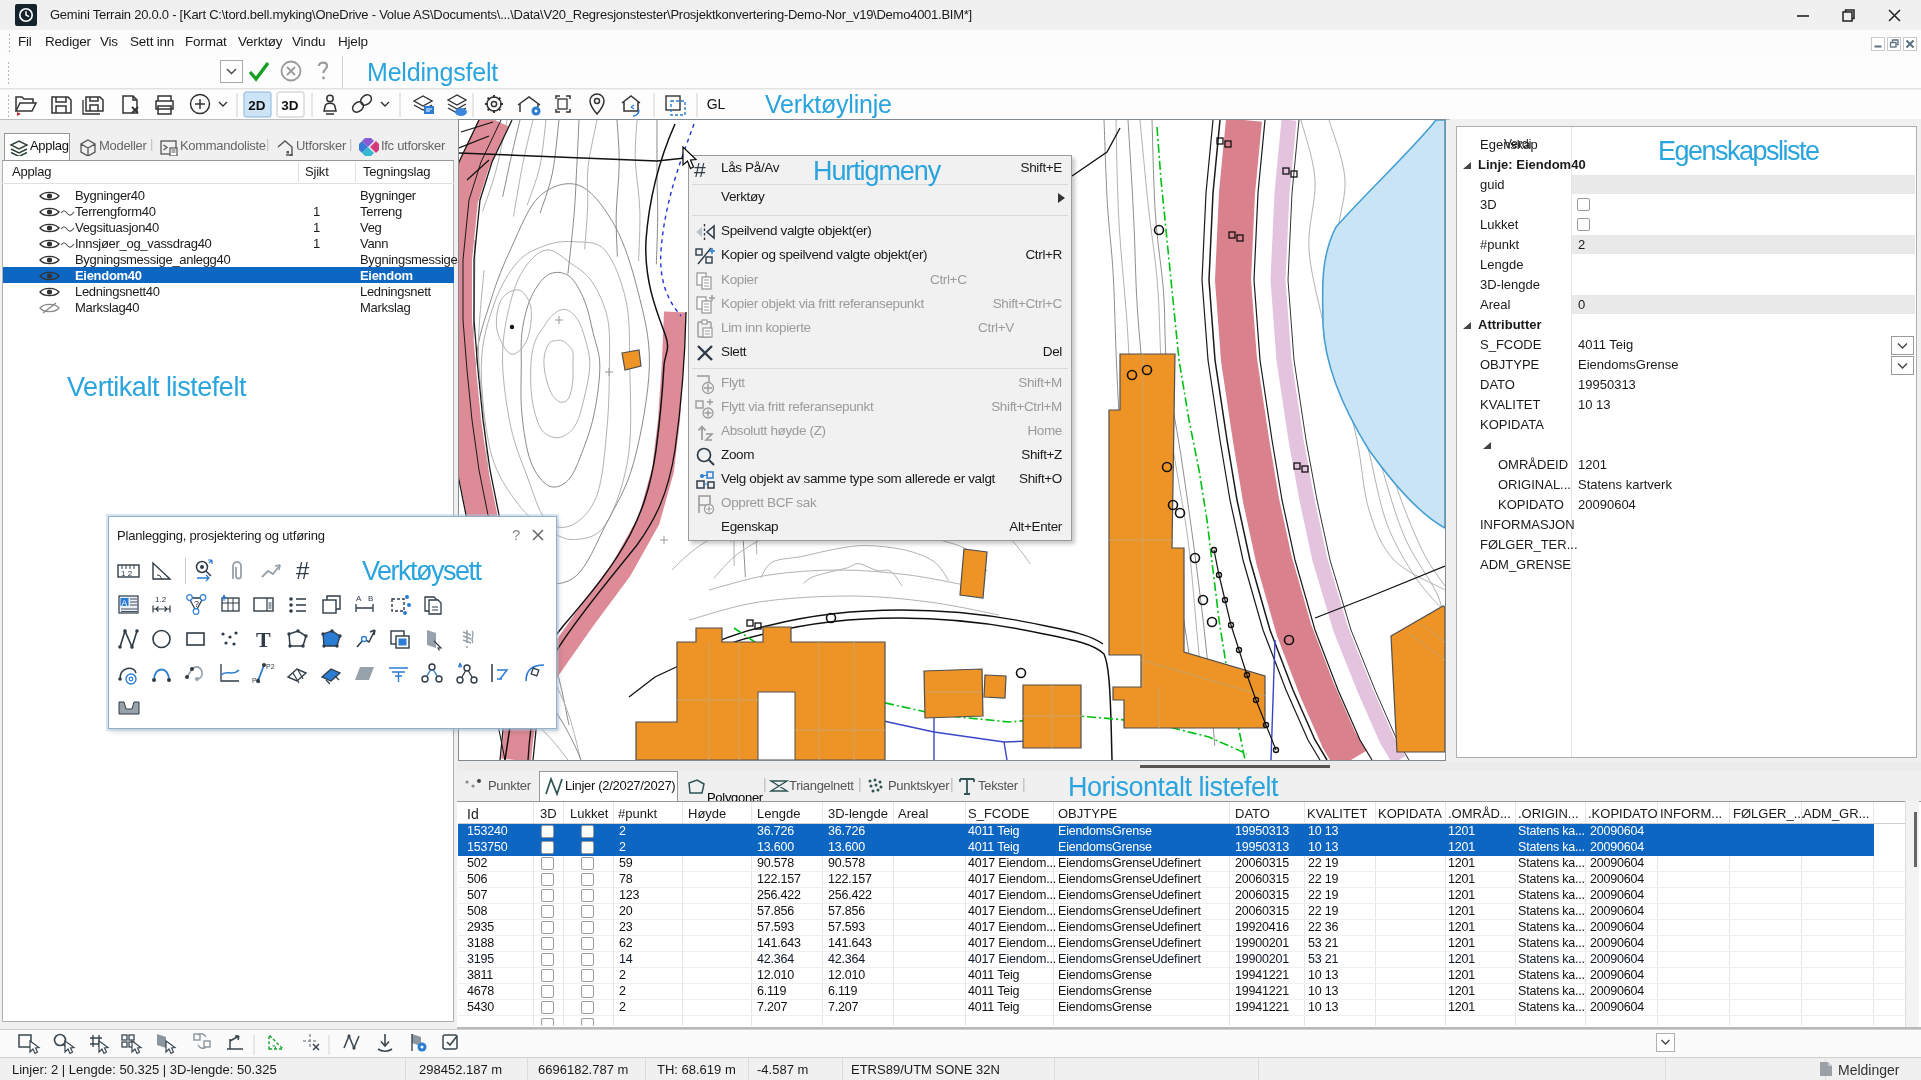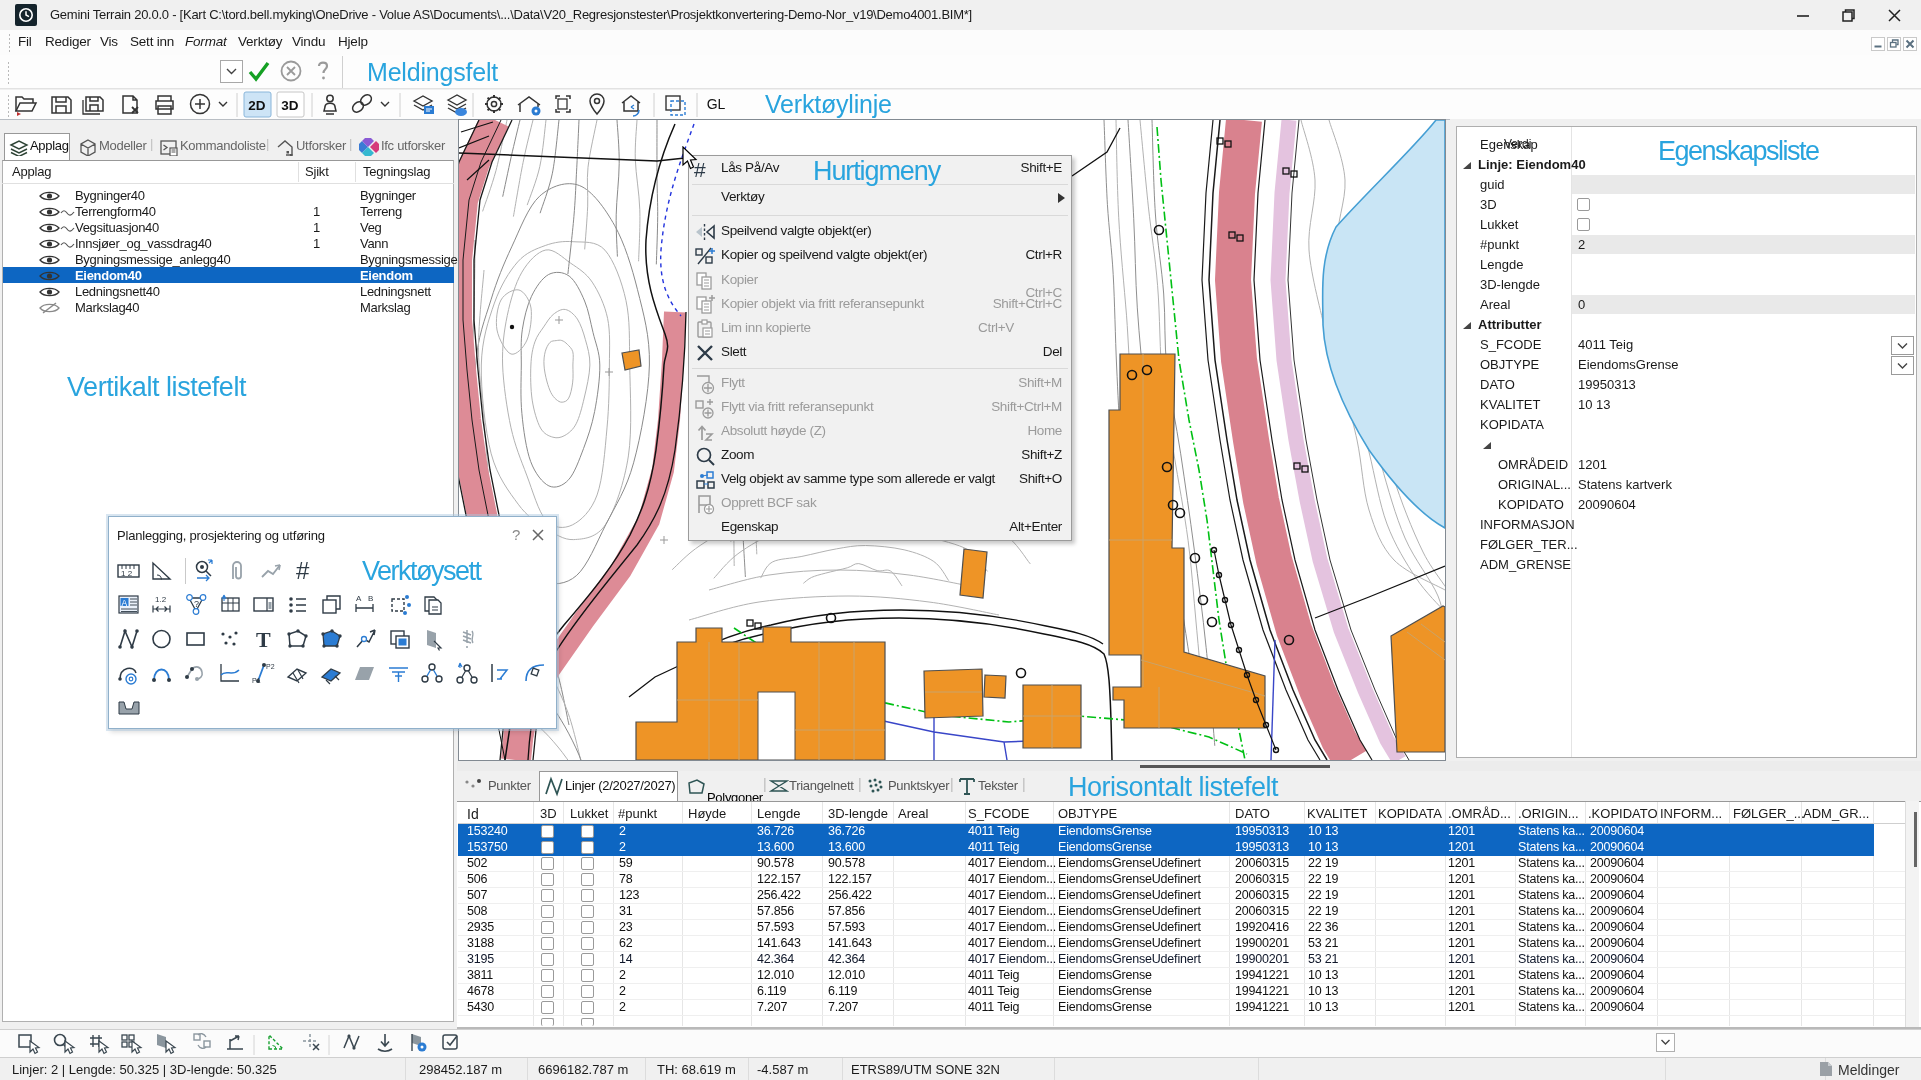--- a/index.html
+++ b/index.html
@@ -26,21 +26,21 @@
  <path d="M50.5 3 V1 H59 V9.5 H57" fill="none" stroke="#222" stroke-width="1.5"></path>
  <path d="M94 1 L105 12 M105 1 L94 12" stroke="#222" stroke-width="1.5"></path>
 </svg>
 
 <div class="abs" style="left:0;top:30px;width:1921px;height:25px;background:#fcfcfc;"></div>
 <div class="grip" style="left:8px;top:33px;height:19px;"></div>
 <span class="abs" style="left:18px;top:34px;font-size:13.5px;letter-spacing:-0.2px;">Fil</span>
 <span class="abs" style="left:45px;top:34px;font-size:13.5px;letter-spacing:-0.2px;">Rediger</span>
 <span class="abs" style="left:100px;top:34px;font-size:13.5px;letter-spacing:-0.2px;">Vis</span>
 <span class="abs" style="left:130px;top:34px;font-size:13.5px;letter-spacing:-0.2px;">Sett inn</span>
-<span class="abs" style="left:185px;top:34px;font-size:13.5px;letter-spacing:-0.2px;font-style:italic;">Format</span>
+<span class="abs" style="left:185px;top:34px;font-size:13.5px;letter-spacing:-0.2px;">Format</span>
 <span class="abs" style="left:238px;top:34px;font-size:13.5px;letter-spacing:-0.2px;">Verktøy</span>
 <span class="abs" style="left:292px;top:34px;font-size:13.5px;letter-spacing:-0.2px;">Vindu</span>
 <span class="abs" style="left:338px;top:34px;font-size:13.5px;letter-spacing:-0.2px;">Hjelp</span>
 <svg class="abs" style="left:1871px;top:37px;" width="48" height="14">
  <rect x="0.5" y="0.5" width="13" height="13" fill="#fff" stroke="#c9c9c9"></rect>
  <rect x="16.5" y="0.5" width="13" height="13" fill="#fff" stroke="#c9c9c9"></rect>
  <rect x="32.5" y="0.5" width="13" height="13" fill="#fff" stroke="#c9c9c9"></rect>
  <path d="M3.5 9.5 H10.5" stroke="#5a7080" stroke-width="2"></path>
  <rect x="19.5" y="5.5" width="5.5" height="4.5" fill="none" stroke="#5a7080" stroke-width="1.3"></rect>
  <path d="M21.5 5 V3 H27 V7.5 H25.5" fill="none" stroke="#5a7080" stroke-width="1.3"></path>
@@ -533,21 +533,21 @@
     <span class="abs" style="left:721px;top:2px;">Kopier og speilvend valgte objekt(er)</span>
     <div class="abs" style="left:930px;top:2px;width:132px;text-align:right;">Ctrl+R</div>
   </div>
 <div class="abs" style="left:0;top:270px;width:1921px;height:22px;font-size:13.5px;letter-spacing:-0.35px;color:#9b9b9b;">
     <svg class="abs" style="left:694px;top:0px;" width="22" height="22">
       <rect x="3" y="3" width="9" height="12" fill="#fff" stroke="#9b9b9b" stroke-width="1.3"></rect>
       <rect x="8" y="7" width="9" height="12" fill="#fff" stroke="#9b9b9b" stroke-width="1.3"></rect>
       <path d="M10 10 h5 M10 13 h5 M10 16 h5" stroke="#9b9b9b" stroke-width="1"></path>
     </svg>
     <span class="abs" style="left:721px;top:2px;">Kopier</span>
-    <div class="abs" style="left:930px;top:2px;width:132px;text-align:right;margin-top:13px;">Ctrl+C</div>
+    <div class="abs" style="left:930px;top:2px;width:132px;">Ctrl+C</div>
   </div>
 <div class="abs" style="left:0;top:294px;width:1921px;height:22px;font-size:13.5px;letter-spacing:-0.35px;color:#9b9b9b;">
     <svg class="abs" style="left:694px;top:0px;" width="22" height="22">
       <rect x="3" y="3" width="9" height="12" fill="#fff" stroke="#9b9b9b" stroke-width="1.3"></rect>
       <rect x="8" y="7" width="9" height="12" fill="#fff" stroke="#9b9b9b" stroke-width="1.3"></rect>
       <path d="M10 10 h5 M10 13 h5 M10 16 h5" stroke="#9b9b9b" stroke-width="1"></path>
       <path d="M16 2 h6 M19 -1 v6" stroke="#9b9b9b" stroke-width="1.5" transform="translate(-1,2)"></path>
     </svg>
     <span class="abs" style="left:721px;top:2px;">Kopier objekt via fritt referansepunkt</span>
     <div class="abs" style="left:930px;top:2px;width:132px;text-align:right;">Shift+Ctrl+C</div>
@@ -1003,21 +1003,21 @@
     <span class="abs" style="left:1308px;top:0px;">22 19</span>
     <span class="abs" style="left:1448px;top:0px;">1201</span>
     <span class="abs" style="left:1518px;top:0px;">Statens ka...</span>
     <span class="abs" style="left:1590px;top:0px;">20090604</span>
   </div>
 <div class="abs" style="left:458px;top:919px;width:1447px;height:1px;background:#efefef;"></div>
 <div class="abs" style="left:0;top:904px;height:16px;width:1921px;font-size:12.5px;letter-spacing:-0.2px;color:#111;">
     <span class="abs" style="left:467px;top:0px;">508</span>
     <div class="ck" style="left:541px;top:1px;height:13px;"></div>
     <div class="ck" style="left:581px;top:1px;height:13px;"></div>
-    <span class="abs" style="left:619px;top:0px;">31</span>
+    <span class="abs" style="left:619px;top:0px;">20</span>
     <span class="abs" style="left:757px;top:0px;">57.856</span>
     <span class="abs" style="left:828px;top:0px;">57.856</span>
     <span class="abs" style="left:968px;top:0px;">4017 Eiendom...</span>
     <span class="abs" style="left:1058px;top:0px;">EiendomsGrenseUdefinert</span>
     <span class="abs" style="left:1235px;top:0px;">20060315</span>
     <span class="abs" style="left:1308px;top:0px;">22 19</span>
     <span class="abs" style="left:1448px;top:0px;">1201</span>
     <span class="abs" style="left:1518px;top:0px;">Statens ka...</span>
     <span class="abs" style="left:1590px;top:0px;">20090604</span>
   </div>

